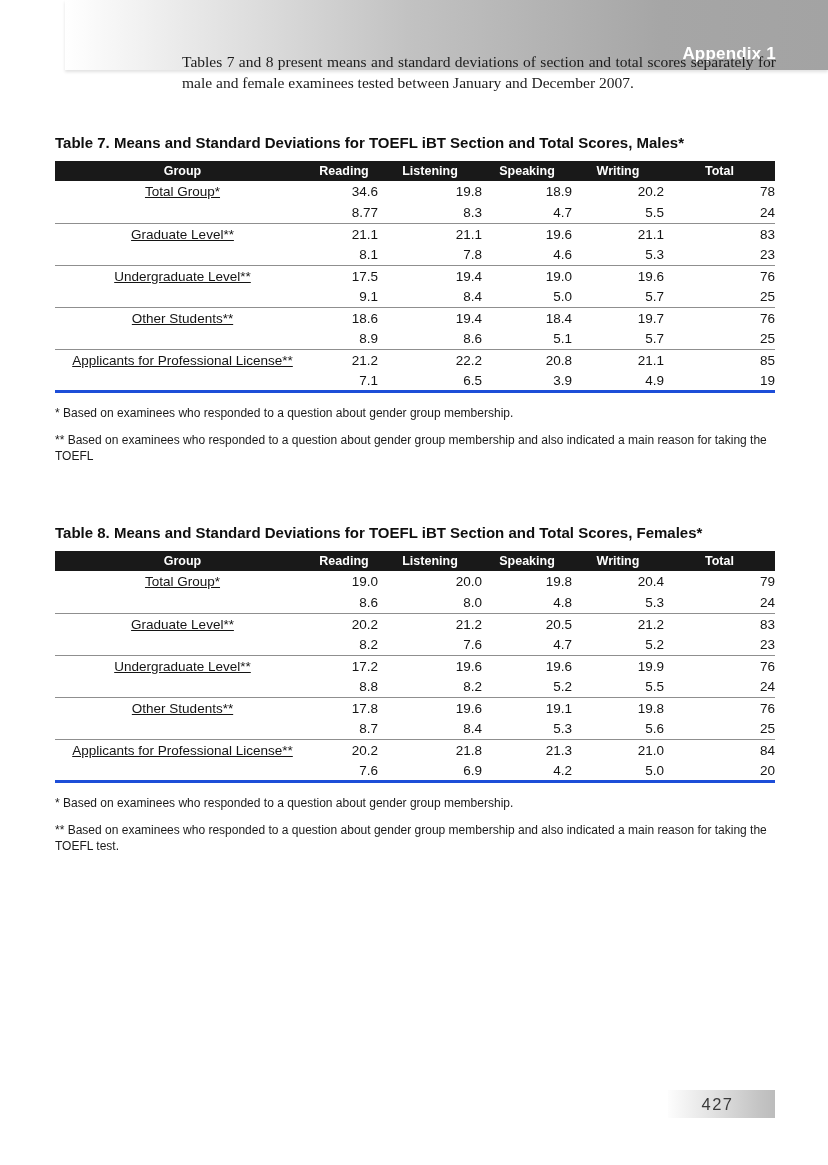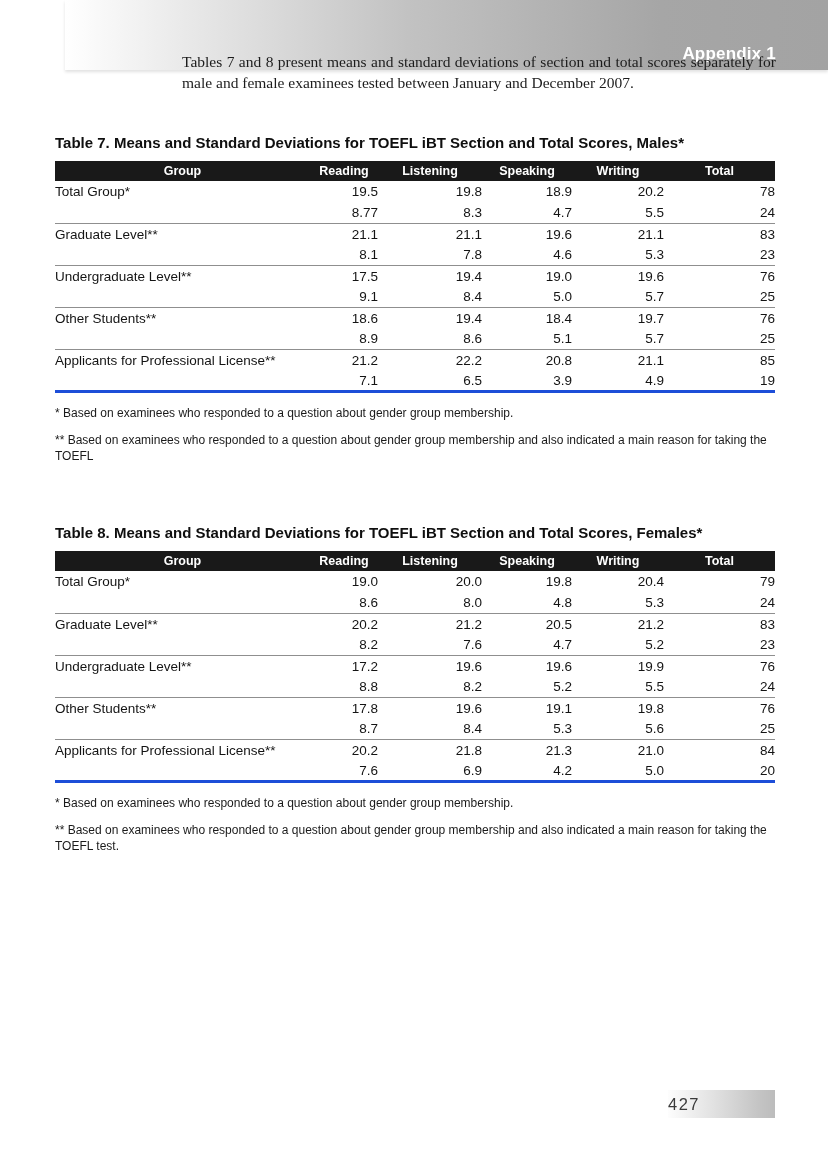--- a/index.html
+++ b/index.html
@@ -66,21 +66,21 @@
     color: #ffffff;
     font-weight: bold;
     font-size: 12.5px;
     height: 20px;
     padding: 0;
   }
   th.col-group { text-align: center; padding-left: 8px; }
   th.col-num   { text-align: center; }
   th.col-total { padding-right: 26px; }
   table.score-table td { height: 21px; padding: 0; vertical-align: middle; }
-  td.col-group { text-align: left; padding-left: 2px; }
+  td.col-group { text-align: center; padding-left: 2px; text-decoration: underline; }
   td.col-num   { text-align: right; }
   td.col-total { padding-right: 26px; }
   tr.group-sep td { border-top: 1px solid #8f8f8f; }
   table.score-table tbody tr:last-child td { border-bottom: 3px solid #1d4ed8; }
 
   .footnotes { margin-top: 13px; }
   .footnote {
     font-size: 12px;
     line-height: 1.32;
     margin: 0 0 11px 0;
@@ -89,21 +89,21 @@
   }
 
   
   .page-footer {
     position: absolute;
     left: 668px; top: 1090px;
     width: 107px; height: 28px;
     background: linear-gradient(90deg, #fdfdfd 0%, #e3e3e3 40%, #c4c4c4 85%, #bcbcbc 100%);
     display: flex;
     align-items: center;
-    justify-content: flex-start;
+    justify-content: center;
     padding-right: 8px;
   }
   .page-number {
     font-size: 16.5px;
     color: #3a3a3a;
     letter-spacing: 1.5px;
   }
 </style>
 </head>
 <body>
@@ -133,21 +133,21 @@
             <th class="col-num">Reading</th>
             <th class="col-num">Listening</th>
             <th class="col-num">Speaking</th>
             <th class="col-num">Writing</th>
             <th class="col-num col-total">Total</th>
           </tr>
         </thead>
       <tbody>
           <tr>
             <td class="col-group">Total Group*</td>
-            <td class="col-num">19.5</td>
+            <td class="col-num">34.6</td>
             <td class="col-num">19.8</td>
             <td class="col-num">18.9</td>
             <td class="col-num">20.2</td>
             <td class="col-num col-total">78</td>
           </tr>
           <tr>
             <td class="col-group"></td>
             <td class="col-num">8.77</td>
             <td class="col-num">8.3</td>
             <td class="col-num">4.7</td>

